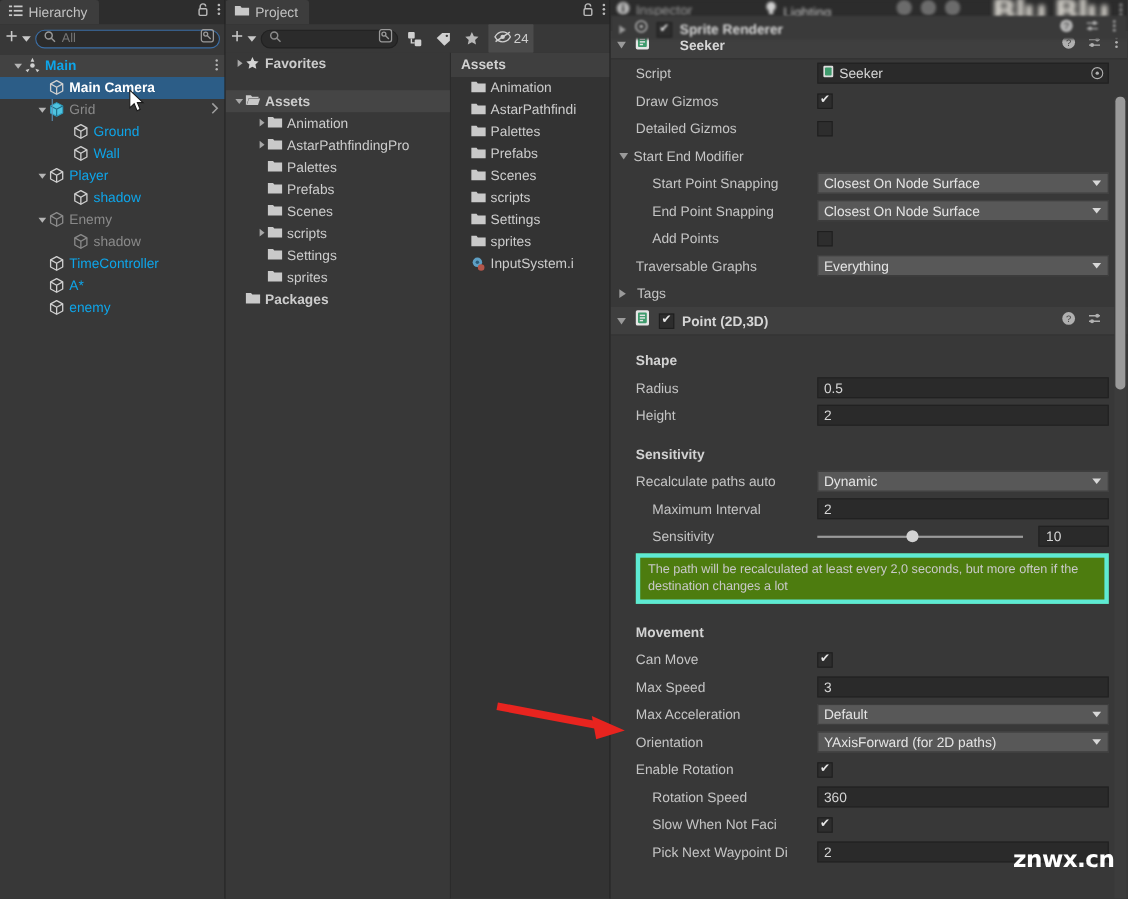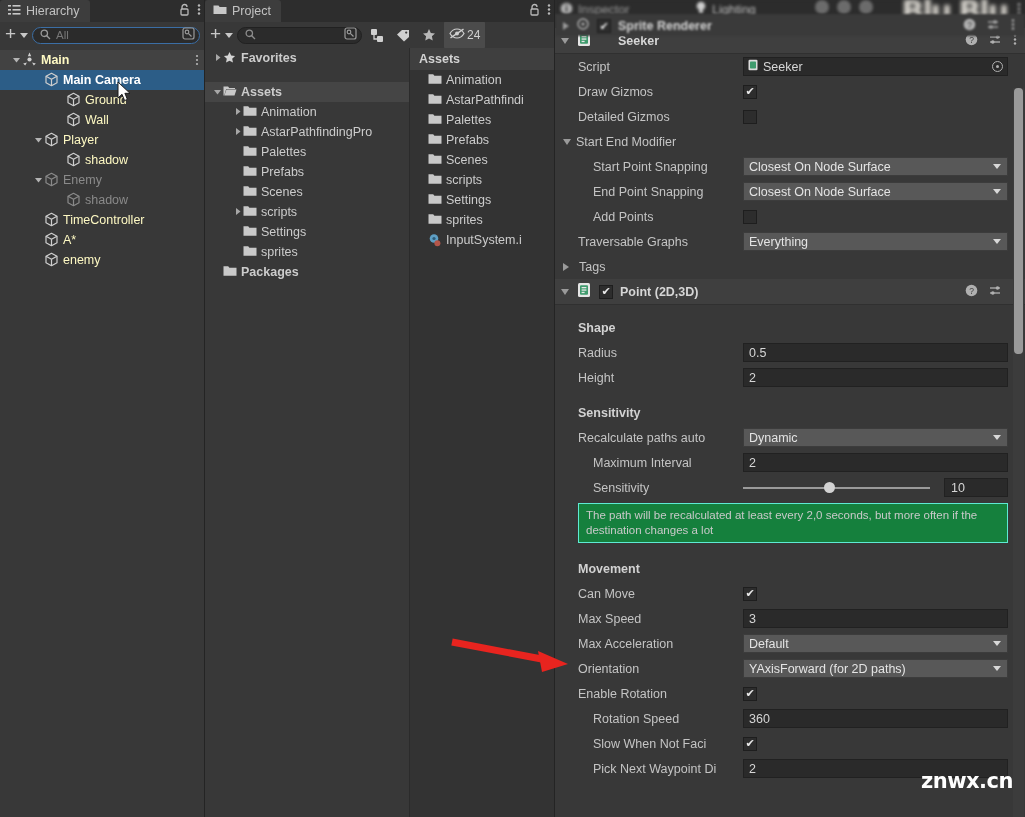--- a/index.html
+++ b/index.html
@@ -43,21 +43,21 @@
   .searchbox .ph { color: #777; font-size: 11.5px; }
   .searchbox.focused { border: 1px solid #3b6ea5; }
 
   .icon { display:inline-block; vertical-align: middle; }
 
   
   #hierarchy { left: 0; top: 0; width: 205px; height: 817px; background: #383838; }
   .tree { padding-top: 2px; }
   .row {
     height: 20px; display: flex; align-items: center;
-    font-size: 12.5px; color: #fef9c3; position: relative; white-space: nowrap;
+    font-size: 12.5px; color: #0ea5e9; position: relative; white-space: nowrap;
   }
   .row.selected { background: #2c5d87; color: #fff; }
   .row.dim { color: #8a8a8a; }
   .row.hdr { background: #424242; }
   .arrow { width: 12px; text-align:center; color:#b4b4b4; font-size:8px; flex:none; }
   .arrow.empty { color: transparent; }
   .gicon { width: 16px; height: 16px; flex: none; margin-right: 3px; }
   .kebab { position:absolute; right:6px; color:#b4b4b4; font-size:11px; letter-spacing:0; line-height:9px;}
   .rightchev { position:absolute; right:6px; color:#9e9e9e; font-size:10px; }
   .vline { position:absolute; left:47px; top:0; width:1px; height:20px; background:#5a8fb5; }
@@ -115,21 +115,21 @@
     border-left:4px solid transparent;border-right:4px solid transparent;border-top:5px solid #d8d8d8; }
   .chk { width:14px;height:14px;background:#2d2d2d;border:1px solid #1e1e1e;
     display:flex;align-items:center;justify-content:center; }
   .chk.on::after { content:"✔"; color:#e8e8e8; font-size:11px; line-height:11px; }
   .slider { flex:1; height:19px; display:flex; align-items:center; position:relative; padding-right:8px;}
   .slider .track { height:2px; background:#9a9a9a; width:100%; }
   .slider .knob { position:absolute; width:11px;height:11px;border-radius:50%;background:#d2d2d2; }
   .slider-num { width:64px; height:19px; background:#2a2a2a; border:1px solid #212121;
     color:#d6d6d6; font-size:12.5px; display:flex; align-items:center; padding-left:6px; margin-left:6px; }
   .helpbox {
-    margin: 3px 17px 3px 23px; background:#15803d; border:1px solid #5eead4;
+    margin: 3px 17px 3px 23px; background:#4d7c0f; border:4px solid #5eead4;
     color:#c9c9c9; font-size:11.5px; line-height:15px; padding:4px 7px;
   }
   .foldlabel { display:flex; align-items:center; gap:5px; }
 
   
   #blurstrip {
     position:absolute; left:555px; top:0; width:470px; height:28px;
     background:#2c2c2c; overflow:hidden;
   }
   .blurobj { position:absolute; filter: blur(1.6px); }
@@ -245,20 +245,39 @@
         <div class="row selected">
           <span class="arrow empty" style="margin-left: 32px;"></span>
           <span class="gicon"><svg width="15" height="15" viewBox="0 0 15 15">
               <g fill="none" stroke="#cfcfcf" stroke-width="1.2" stroke-linejoin="round">
                 <path d="M7.5 1.3 13 4.3v6.4l-5.5 3-5.5-3V4.3z"></path>
                 <path d="M2 4.3 7.5 7.3 13 4.3"></path>
                 <path d="M7.5 7.3v6.4"></path>
               </g>
             </svg></span>
           <span style="font-weight: bold;">Main Camera</span>
+        </div>
+        <div class="row dim">
+          <span class="arrow" style="margin-left: 32px;"><svg width="9" height="9" viewBox="0 0 9 9">
+              <polygon points="1,3 8,3 4.5,7.5" fill="#b4b4b4"></polygon>
+            </svg></span>
+          <span class="gicon"><svg width="15" height="15" viewBox="0 0 15 15">
+              <g fill="#4ec3e0" stroke="#2f9ec0" stroke-width="1" stroke-linejoin="round">
+                <path d="M7.5 1.3 13 4.3v6.4l-5.5 3-5.5-3V4.3z"></path>
+              </g>
+              <g fill="none" stroke="#1d6a84" stroke-width="1">
+                <path d="M2 4.3 7.5 7.3 13 4.3"></path>
+                <path d="M7.5 7.3v6.4"></path>
+              </g>
+            </svg></span>
+          <span>Grid</span>
+          <span class="rightchev"><svg width="8" height="11" viewBox="0 0 8 11">
+              <polyline points="2,1 6.5,5.5 2,10" fill="none" stroke="#9e9e9e" stroke-width="1.4"></polyline>
+            </svg></span>
+          <span class="vline"></span>
         </div>
         <div class="row">
           <span class="arrow empty" style="margin-left: 54px;"></span>
           <span class="gicon"><svg width="15" height="15" viewBox="0 0 15 15">
               <g fill="none" stroke="#cfcfcf" stroke-width="1.2" stroke-linejoin="round">
                 <path d="M7.5 1.3 13 4.3v6.4l-5.5 3-5.5-3V4.3z"></path>
                 <path d="M2 4.3 7.5 7.3 13 4.3"></path>
                 <path d="M7.5 7.3v6.4"></path>
               </g>
             </svg></span>

